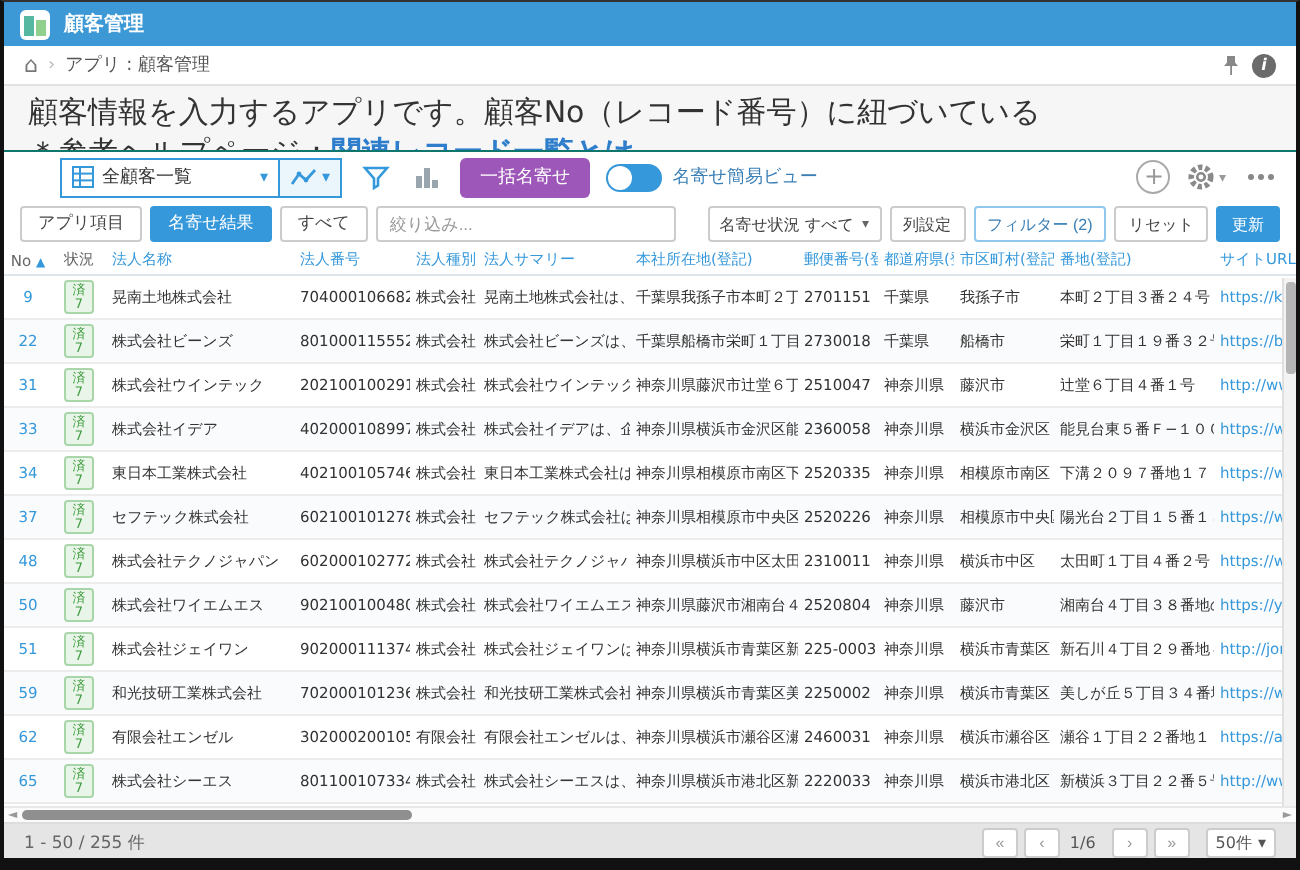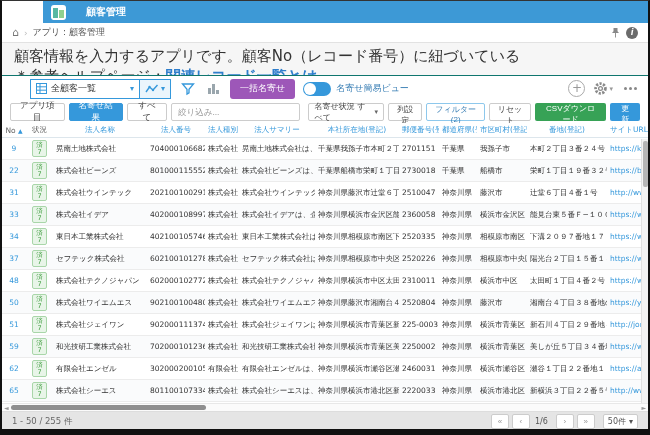--- a/index.html
+++ b/index.html
@@ -1,21 +1,21 @@
 <!DOCTYPE html>
 <html><head>
 <meta charset="utf-8">
 <style>
   * { margin:0; padding:0; box-sizing:border-box; }
   body { font-family:"DejaVu Sans","Liberation Sans",sans-serif; background:#e9e9e9; }
   .screen{ width:650px; height:435px; background:#fff; border-left:2px solid #111; border-right:2px solid #111;
            border-top:1px solid #333; border-bottom:6px solid #111; overflow:hidden; position:relative; }
 
   
-  .appbar{ height:22px; background:#3d99d6; display:flex; align-items:center; padding:0 8px; gap:20px;margin-left:41px; }
+  .appbar{ height:22px; background:#3d99d6; display:flex; align-items:center; padding:0 8px; gap:7px; }
   .app-icon{ width:15px; height:15px; border-radius:3px; background:#fff; position:relative; overflow:hidden; flex:0 0 auto;}
   .app-icon:before{ content:""; position:absolute; left:2px; top:3px; width:5px; height:10px; background:#57b8a2; }
   .app-icon:after{ content:""; position:absolute; left:8px; top:5px; width:5px; height:8px; background:#8fd08f; }
   .app-title{ color:#fff; font-size:10px; font-weight:bold; }
 
   
   .crumbrow{ height:20px; background:#fff; border-bottom:1px solid #e2e2e2; display:flex; align-items:center; padding:0 10px; gap:5px; font-size:9px; color:#555; }
   .home-ic{ font-size:11px; color:#777; line-height:1; }
   .crumb-sep{ color:#bbb; font-size:9px; }
   .crumb-spacer{ flex:1; }
@@ -56,21 +56,21 @@
   .mini-select{ height:18px; border:1px solid #ccc; border-radius:2px; background:#fff; font-size:8px; color:#444; display:flex; align-items:center; gap:4px; padding:0 5px; cursor:pointer; }
   .mini-select .chev{ font-size:7px; color:#666; }
   .mini-btn{ height:18px; border:1px solid #ccc; border-radius:2px; background:#fff; font-size:8px; color:#444; padding:0 6px; cursor:pointer; }
   .mini-btn.filter{ border-color:#8ec8ec; color:#3a7fb5; }
   .csv-btn{ height:18px; border:none; border-radius:2px; background:#37a256; color:#fff; font-size:8px; padding:0 8px; cursor:pointer; }
   .upd-btn{ height:18px; border:none; border-radius:2px; background:#3598db; color:#fff; font-size:8px; padding:0 8px; cursor:pointer; }
 
   
   .tablewrap{ position:relative; }
   .thead{ display:flex; height:15px; align-items:center; border-bottom:1px solid #dde6ec; background:#fff; }
-  .th{ font-size:7.5px; color:#3598db; white-space:nowrap; overflow:hidden; padding:0 3px;text-align:center; }
+  .th{ font-size:7.5px; color:#3598db; white-space:nowrap; overflow:hidden; padding:0 3px; }
   .th.dark{ color:#666; }
   .sort{ color:#3598db; font-size:6px; }
   .tbody{ height:265px; overflow:hidden; }
   .tr{ display:flex; height:22px; align-items:center; border-bottom:1px solid #ececec; background:#fff; }
   .tr:nth-child(even){ background:#fafbfc; }
   .td{ font-size:7.5px; color:#333; white-space:nowrap; overflow:hidden; padding:0 3px; }
   .td.no{ color:#3598db; text-align:center; cursor:pointer; }
   .c0{ width:24px; text-align:center; }
   .c1{ width:27px; display:flex; justify-content:center; }
   .c2{ width:94px; }
@@ -196,21 +196,20 @@
     <button class="tab">すべて</button>
     <input class="search-box" placeholder="絞り込み..." style="">
     <span class="ctl-spacer"></span>
     <div class="mini-select">
       <span>名寄せ状況 すべて</span>
         <span class="chev">▾</span>
     </div>
     <button class="mini-btn">列設定</button>
     <button class="mini-btn filter">フィルター (2)</button>
     <button class="mini-btn">リセット</button>
-    <button class="csv-btn">CSVダウンロード</button>
     <button class="upd-btn">更新</button>
   </div>
 
   <div class="tablewrap">
     <div class="thead">
       <div class="th dark c0"><span>No</span> <span class="sort">▲</span></div>
       <div class="th dark c1">状況</div>
       <div class="th c2">法人名称</div>
       <div class="th c3">法人番号</div>
       <div class="th c4">法人種別</div>

